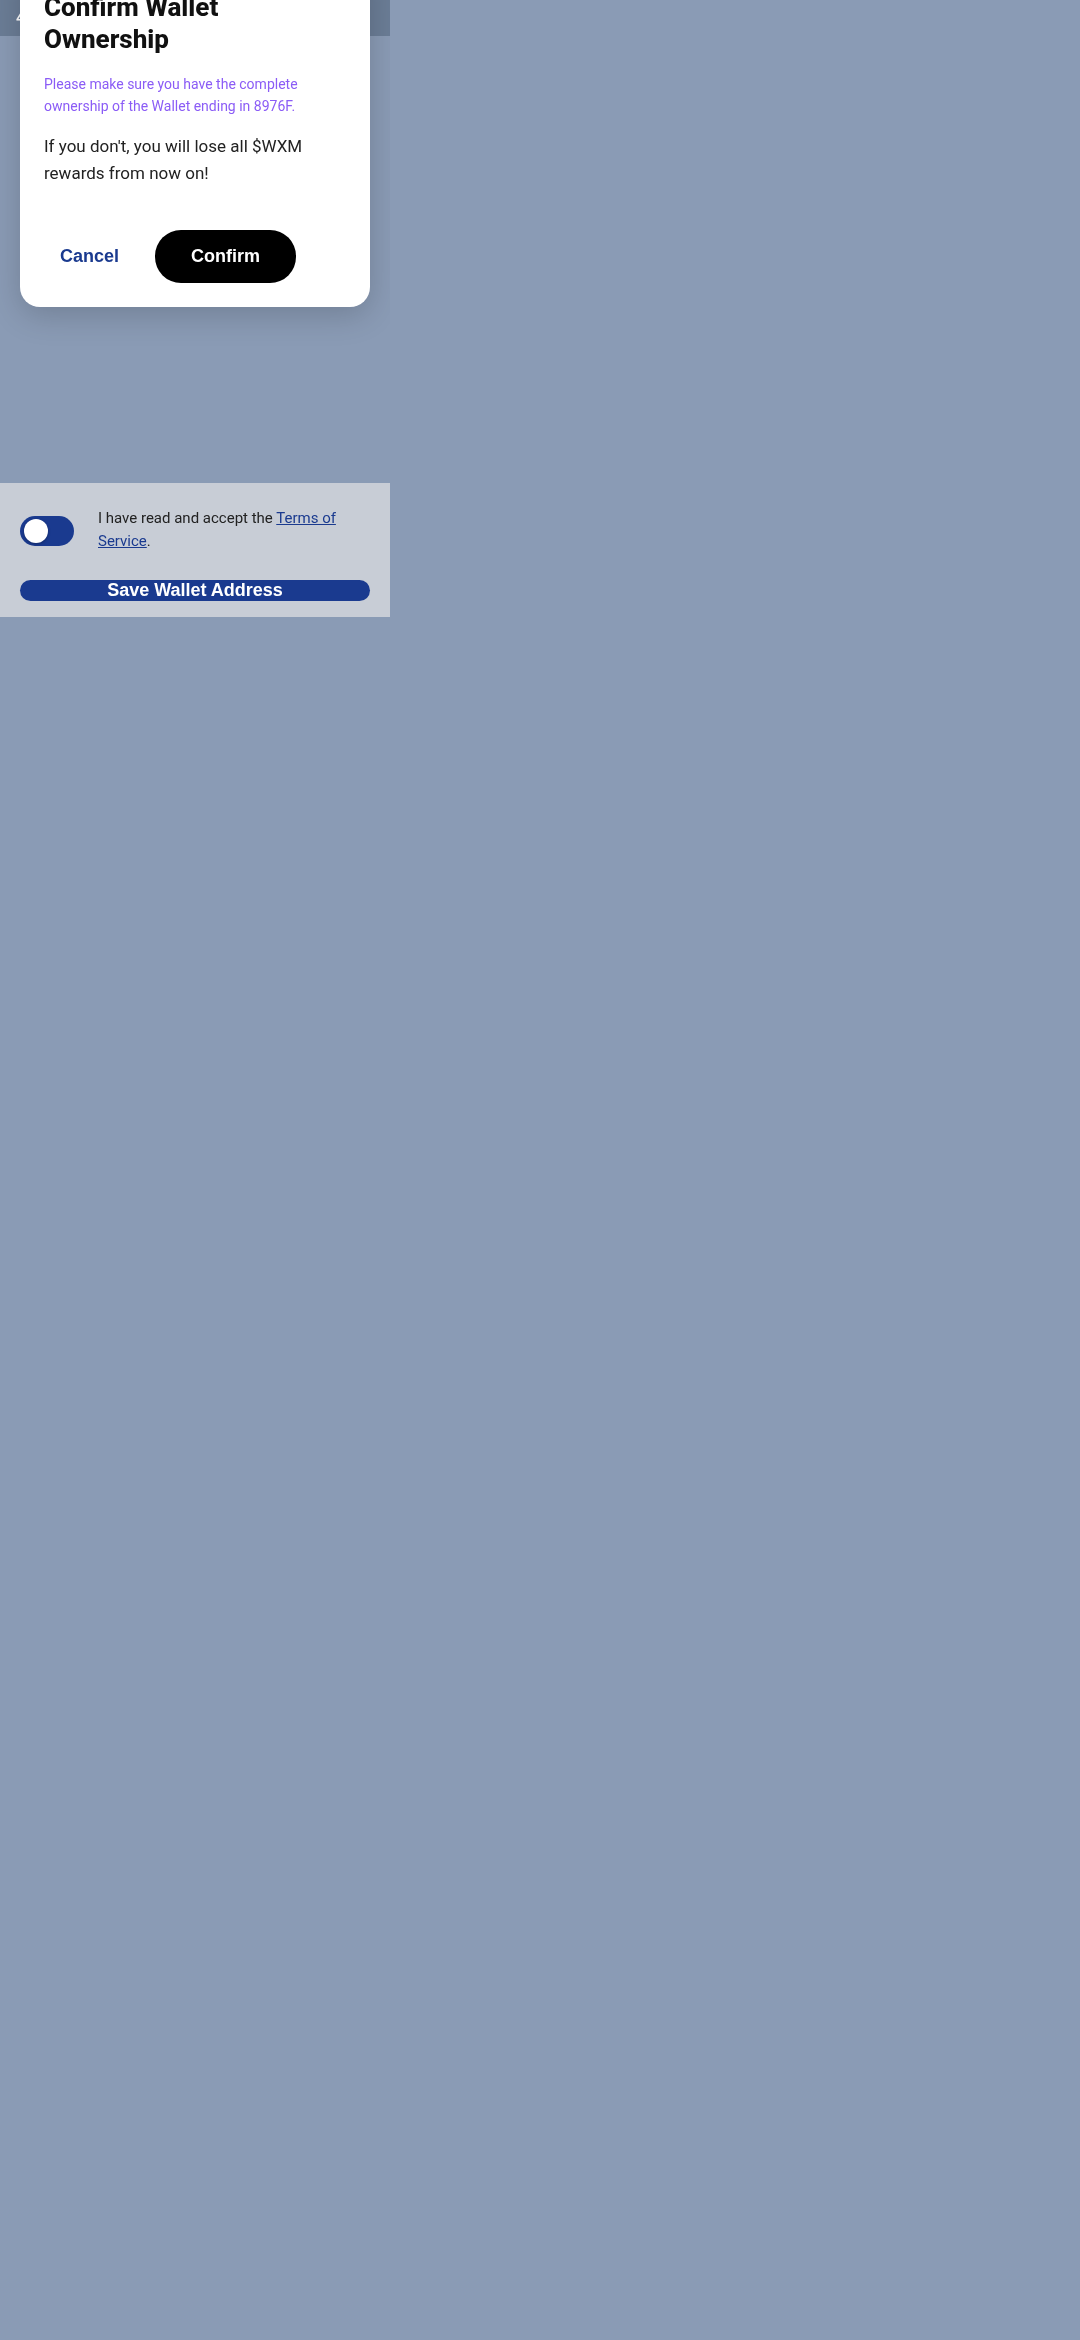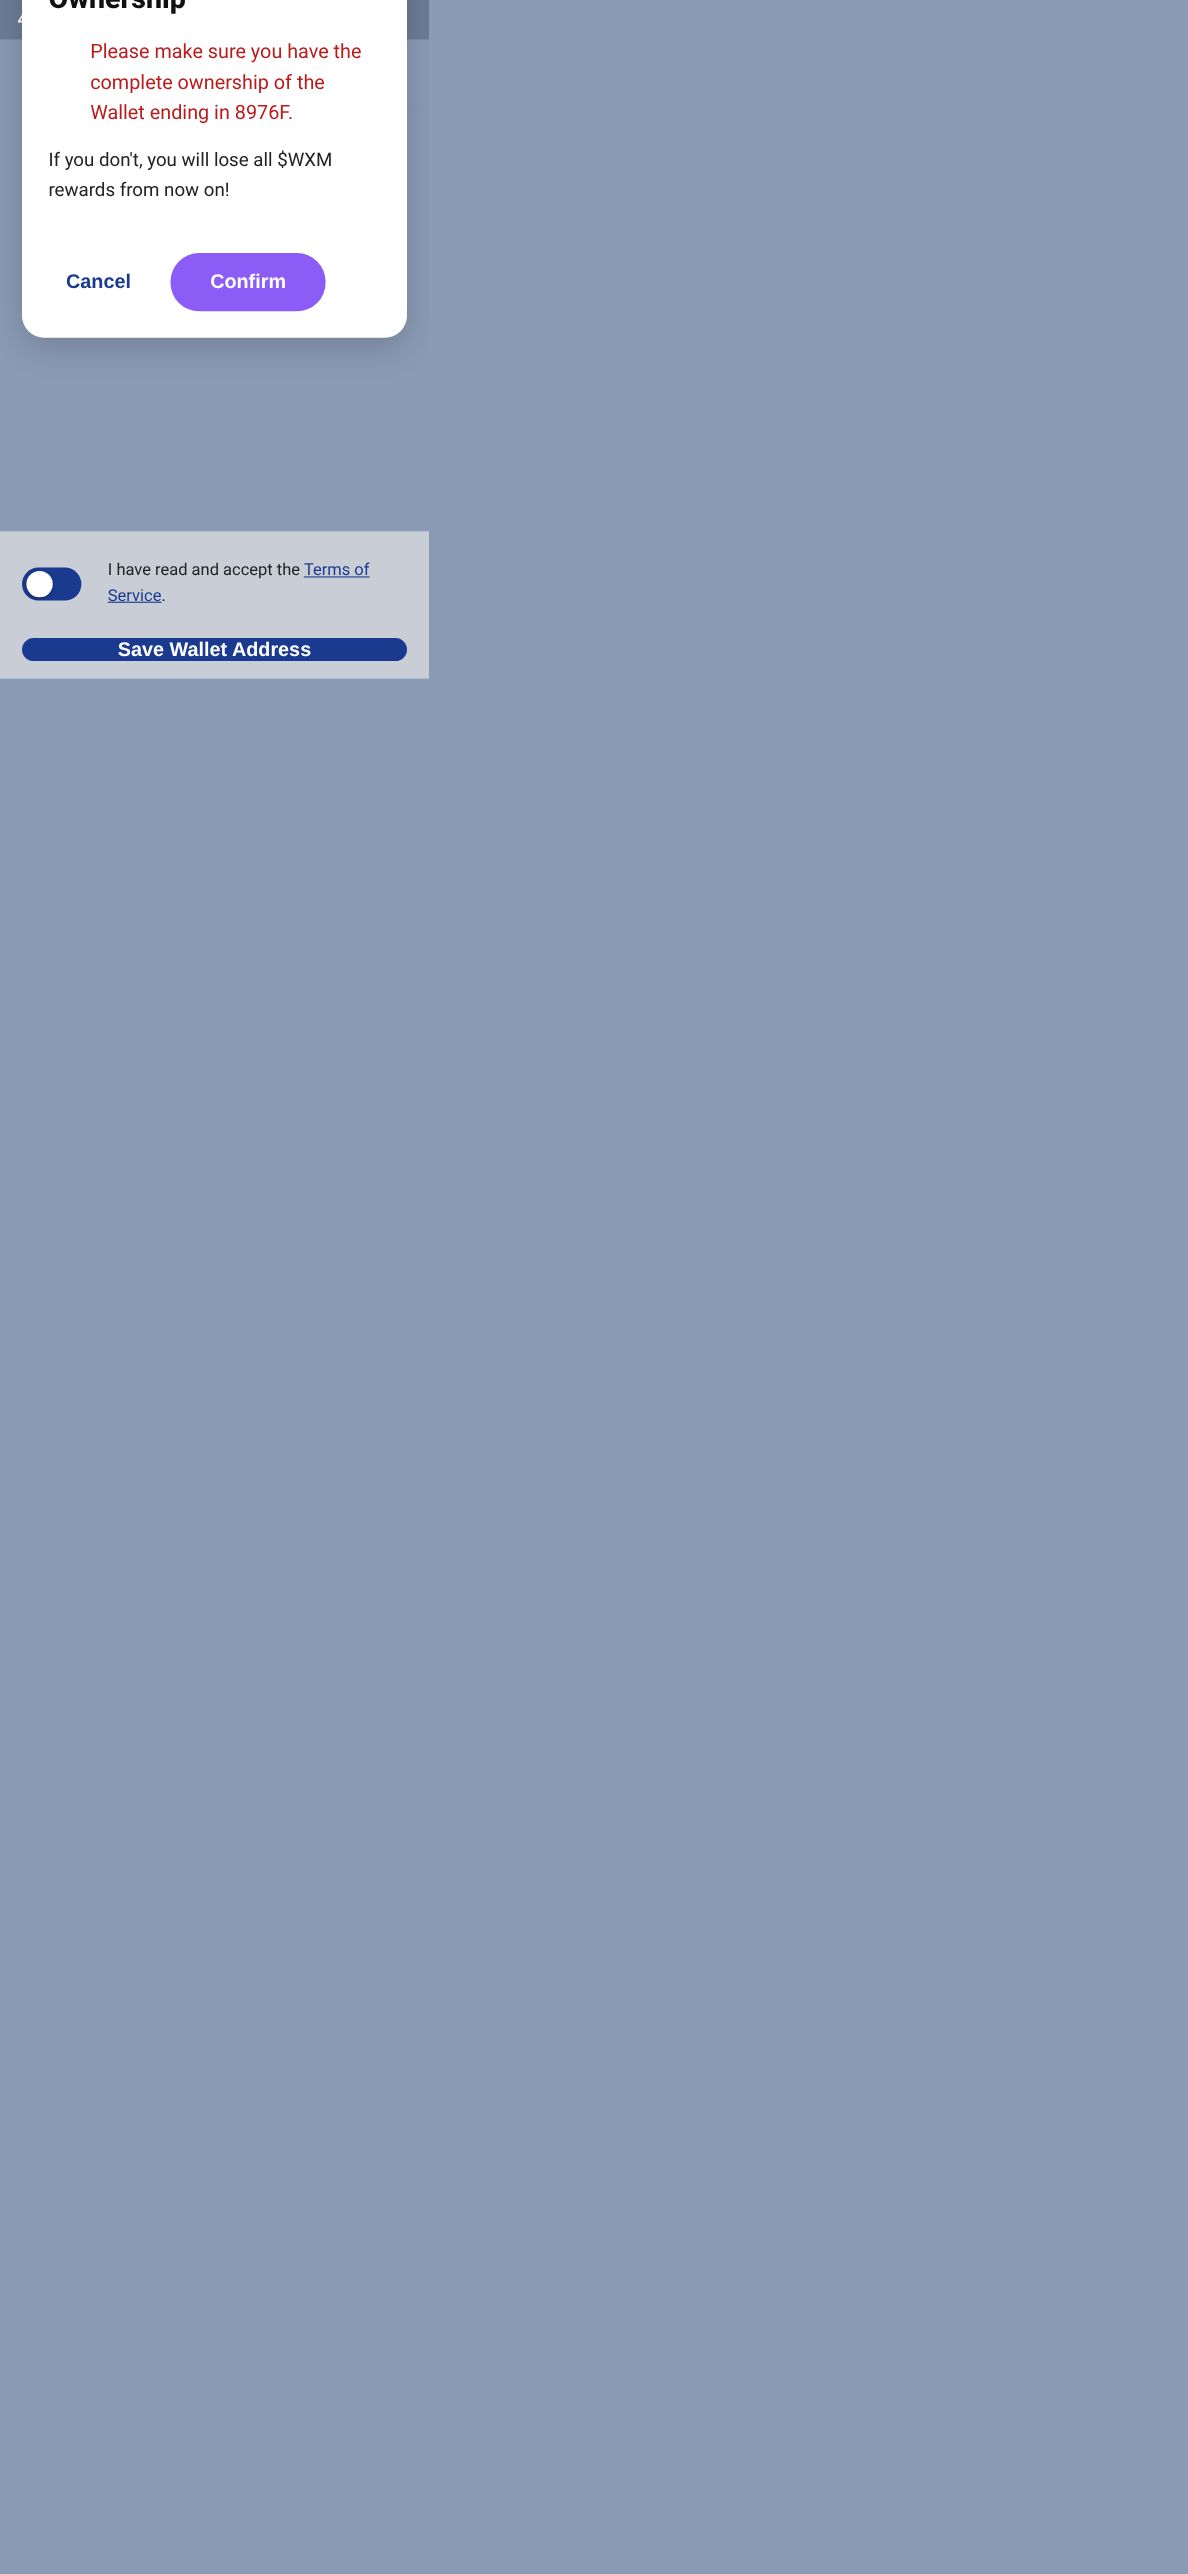--- a/index.html
+++ b/index.html
@@ -116,25 +116,24 @@
       box-shadow: 0 8px 32px rgba(0,0,0,0.18);
     }
     .modal-title {
       font-size: 26px;
       font-weight: 800;
       color: #111;
       line-height: 1.25;
       margin-bottom: 18px;
     }
     .modal-body-text {
-      font-size: 18px;
-      color: #b91c1c;
+      font-size: 14px;
+      color: #8b5cf6;
       line-height: 1.55;
       margin-bottom: 16px;
-      margin-left: 38px;
     }
     .modal-body-text2 {
       font-size: 17px;
       color: #222;
       line-height: 1.55;
       margin-bottom: 44px;
     }
     .modal-actions {
       display: flex;
       align-items: center;
@@ -146,21 +145,21 @@
       color: #1a3a8f;
       background: none;
       border: none;
       cursor: pointer;
       padding: 10px 16px;
     }
     .confirm-btn {
       font-size: 18px;
       font-weight: 700;
       color: #fff;
-      background: #8b5cf6;
+      background: #000000;
       border: none;
       border-radius: 26px;
       padding: 16px 36px;
       cursor: pointer;
     }
 
     
     .bottom-section {
       background: #c8cdd6;
       padding: 24px 20px 16px 20px;

